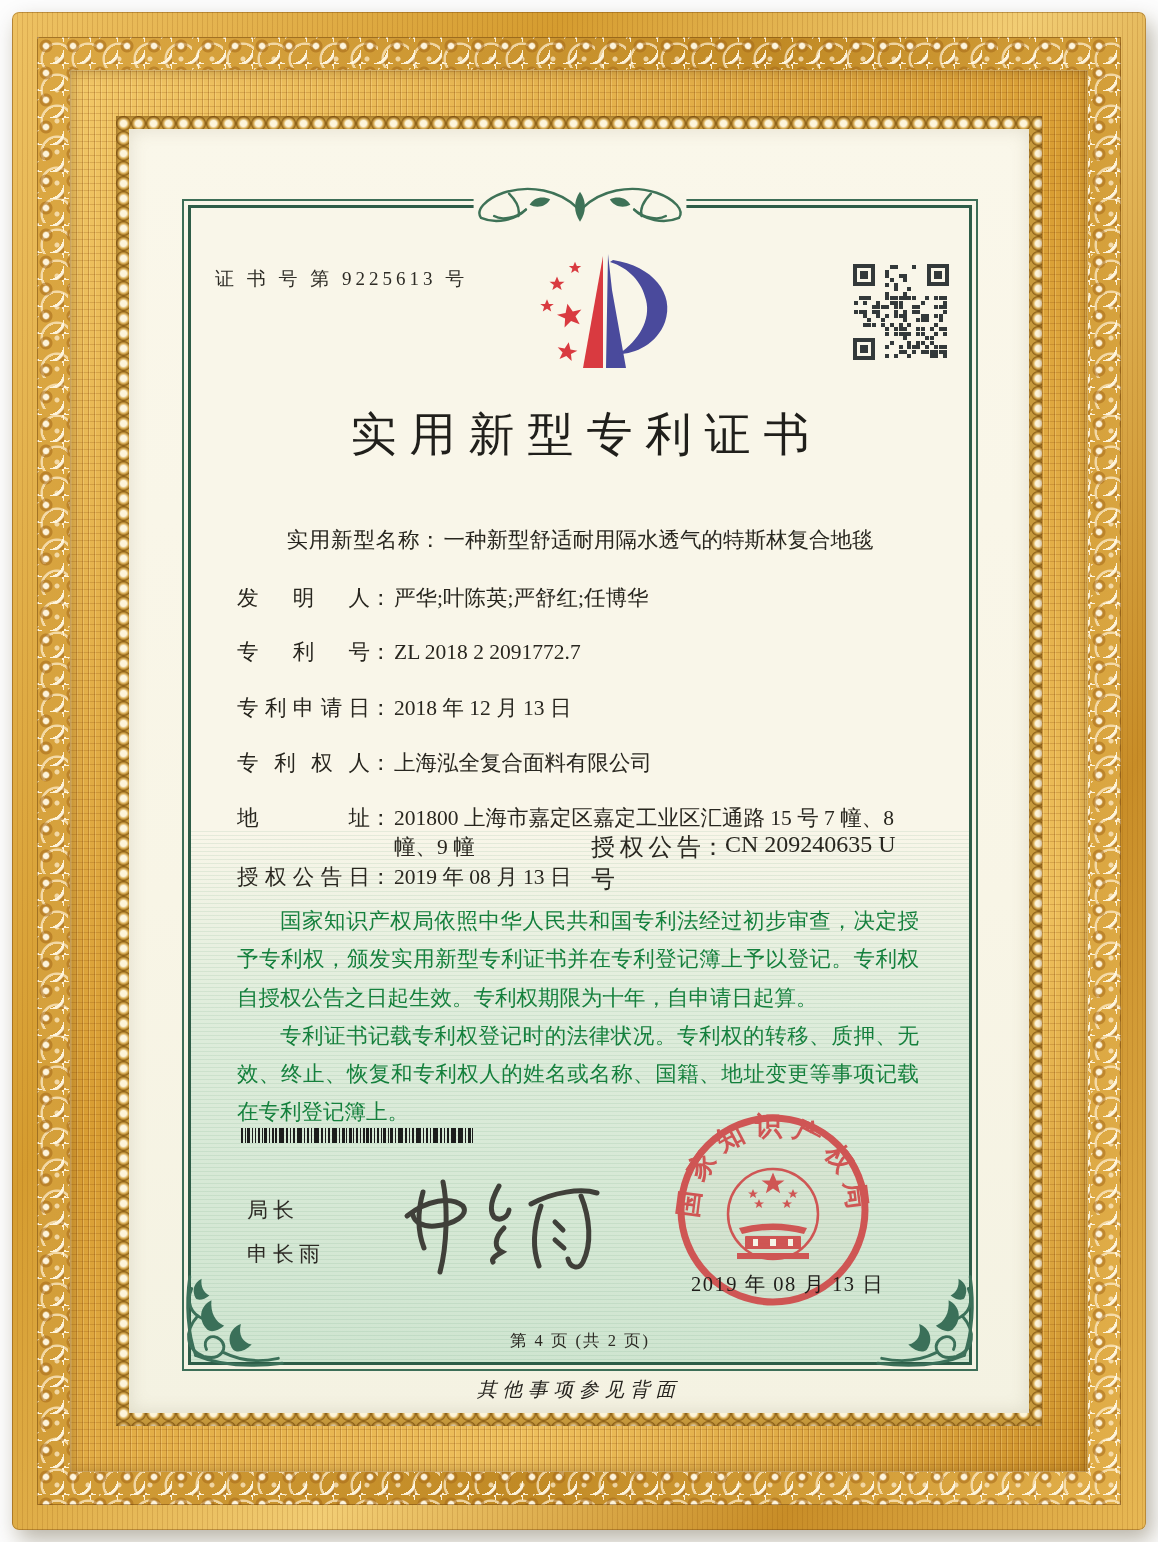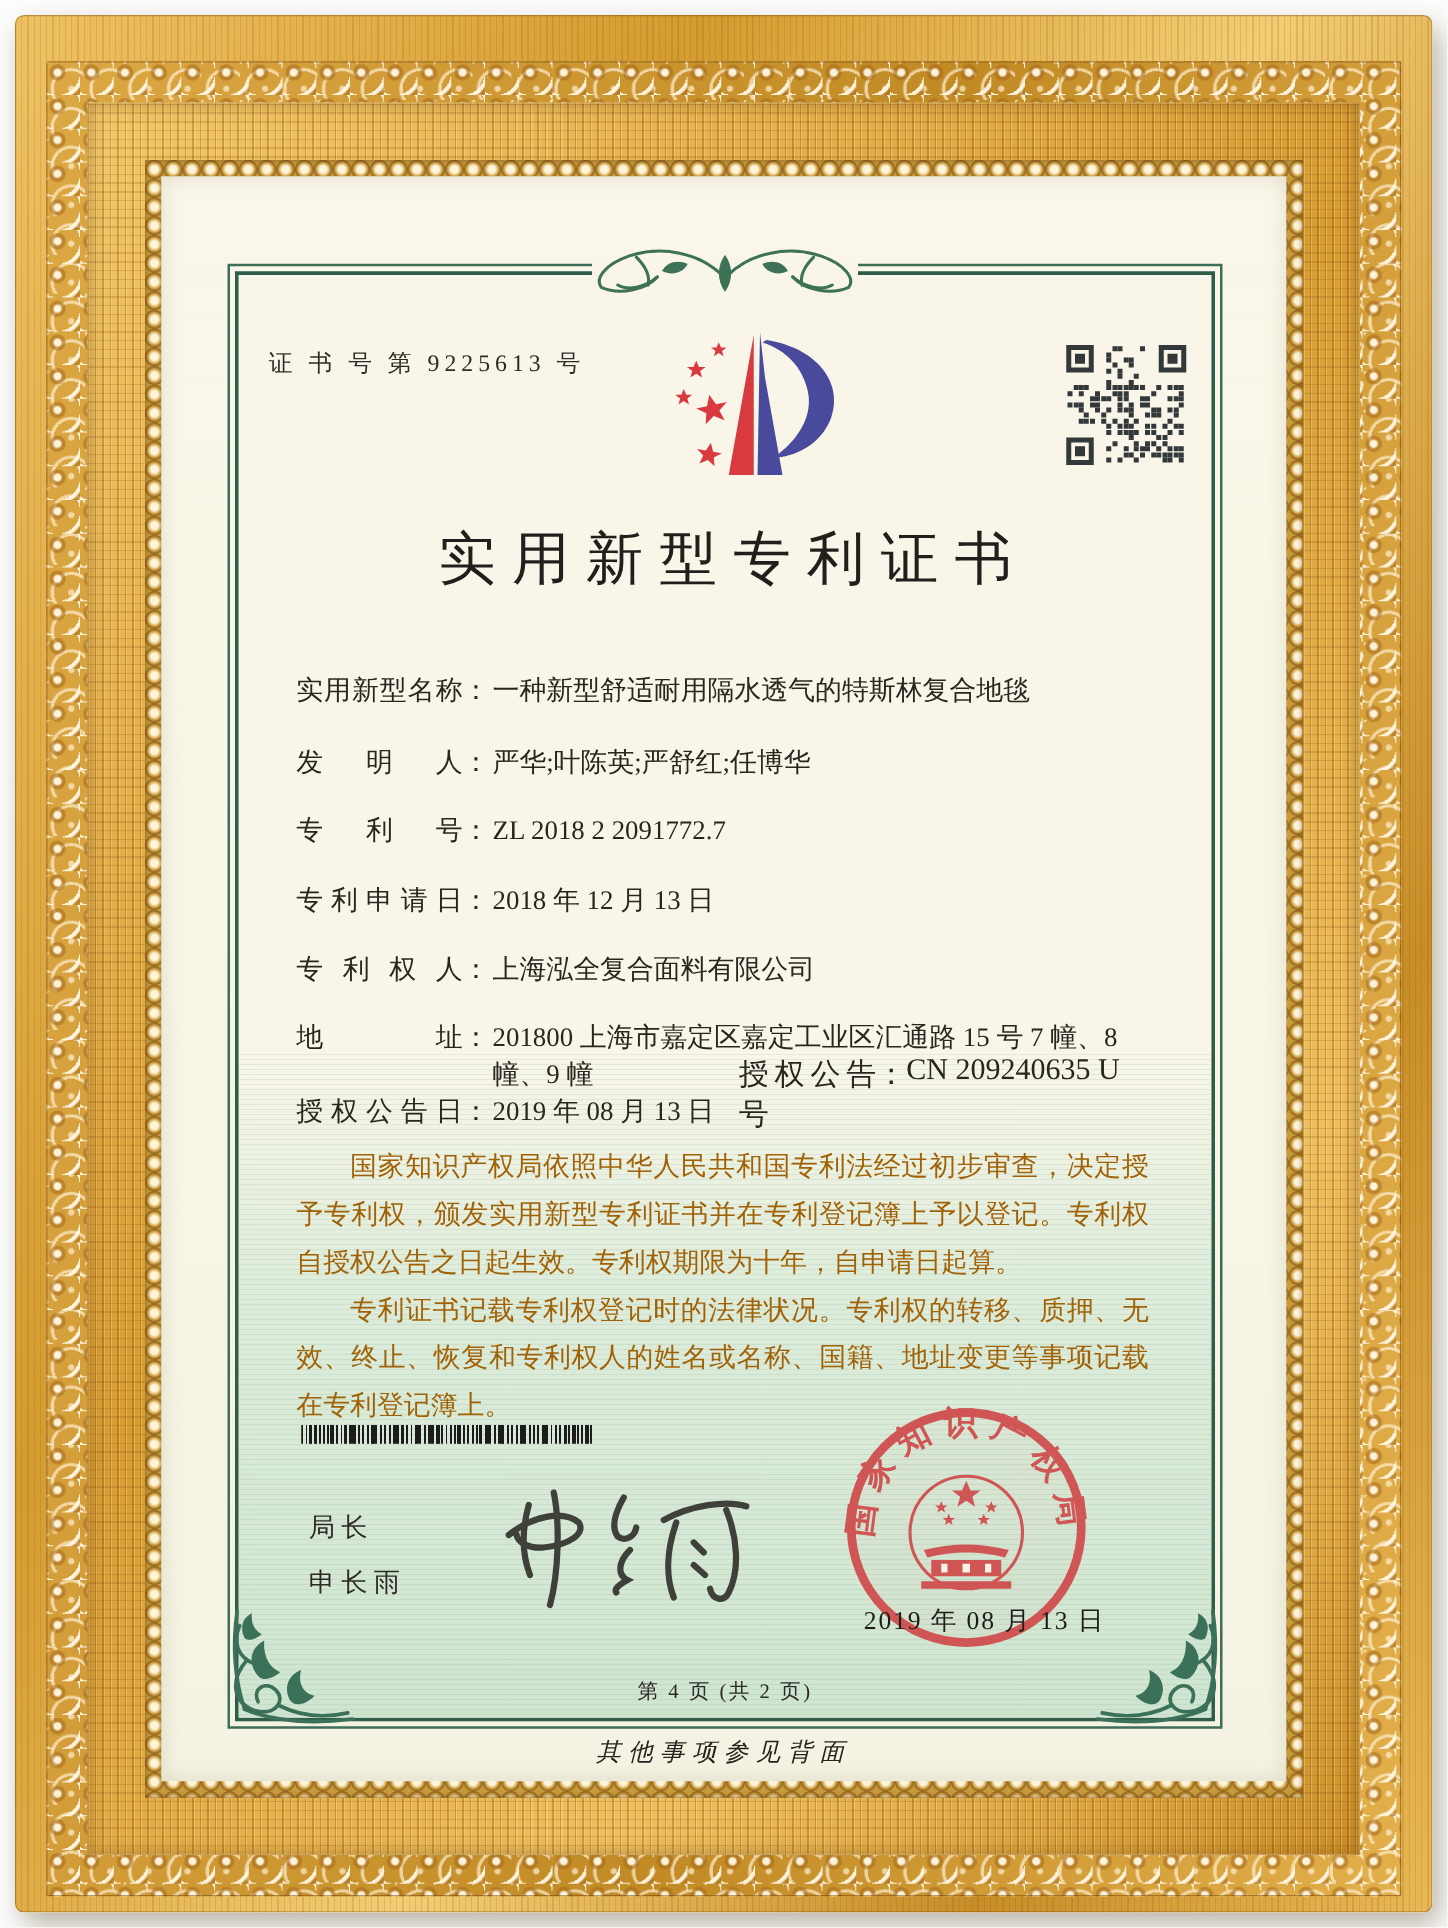--- a/index.html
+++ b/index.html
@@ -18,21 +18,20 @@
   .frame-carved{
     width:100%; height:100%;
     background-color:#cf9a33;
     background-image:
       repeating-radial-gradient(circle at 9px 9px, rgba(255,247,226,.95) 0 2.5px, rgba(165,105,25,.55) 4px 6px, transparent 7px 18px),
       repeating-radial-gradient(circle at 20px 22px, rgba(255,240,210,.7) 0 2px, transparent 3px 14px),
       linear-gradient(100deg,#dca843,#c18a25 55%,#e2af4a);
     background-size: 27px 27px, 31px 31px, 100% 100%;
     box-shadow: inset 0 0 0 1px rgba(110,65,10,.5);
     padding:33px;
-    margin-top:12px;
   }
   .frame-wood{
     width:100%; height:100%;
     background-image:
       repeating-linear-gradient(90deg, rgba(125,62,6,.30) 0 1px, rgba(255,232,165,.28) 1px 2px, transparent 2px 6px),
       repeating-linear-gradient(0deg, rgba(125,62,6,.20) 0 1px, transparent 1px 7px),
       linear-gradient(135deg,#f2c868 0%,#d89d32 45%,#eec05d 75%,#cd9128 100%);
     box-shadow: inset 0 0 14px rgba(90,50,5,.45), inset 0 0 0 1px rgba(255,235,180,.5);
     padding:46px;
   }
@@ -84,26 +83,26 @@
   .qr-finder::after{ content:""; position:absolute; inset:3px; background:#33393a; }
   .qr-f1{ left:0; top:0; } .qr-f2{ right:0; top:0; } .qr-f3{ left:0; bottom:0; }
 
   .title{ left:0; right:0; top:196px; text-align:center; font-size:46px; font-weight:400;
           letter-spacing:13px; color:#201f1b; text-indent:13px; }
 
   .row{ display:flex; align-items:flex-start; left:46px; right:46px; font-size:21.5px; line-height:1.35; }
   .lab{ width:133px; text-align:justify; text-align-last:justify; flex:none; color:#28261f; }
   .colon{ flex:none; width:24px; color:#28261f; }
   .val{ max-width:562px; color:#28261f; }
-  .r1{ top:318px; } .r2{ top:376px; } .r3{ top:430px; } .r4{ top:486px; }
+  .r1{ top:318px;justify-content:center; } .r2{ top:376px; } .r3{ top:430px; } .r4{ top:486px; }
   .r5{ top:541px; } .r6{ top:596px; } .r7{ top:655px; }
   .grant-no{ left:400px; top:623px; display:flex; font-size:24px; }
   .grant-no .lab{ width:110px; }
 
-  .paras{ left:46px; right:50px; top:694px; font-size:21.5px; line-height:1.78; text-align:justify; color:#a16207; }
+  .paras{ left:46px; right:50px; top:694px; font-size:21.5px; line-height:1.78; text-align:justify; color:#15803d; }
   .paras p{ text-indent:2em; }
 
   .barcode{ left:50px; top:920px; width:234px; height:15px;
     background:
       repeating-linear-gradient(90deg,#1c1c1c 0 1.5px, transparent 1.5px 3.5px),
       repeating-linear-gradient(90deg, transparent 0 6px, #1c1c1c 6px 9px, transparent 9px 17px),
       repeating-linear-gradient(90deg, transparent 0 11px, #1c1c1c 11px 12.5px, transparent 12.5px 23px);
   }
 
   .director-label{ left:56px; top:988px; font-size:21px; letter-spacing:5px; color:#2c2a24;

